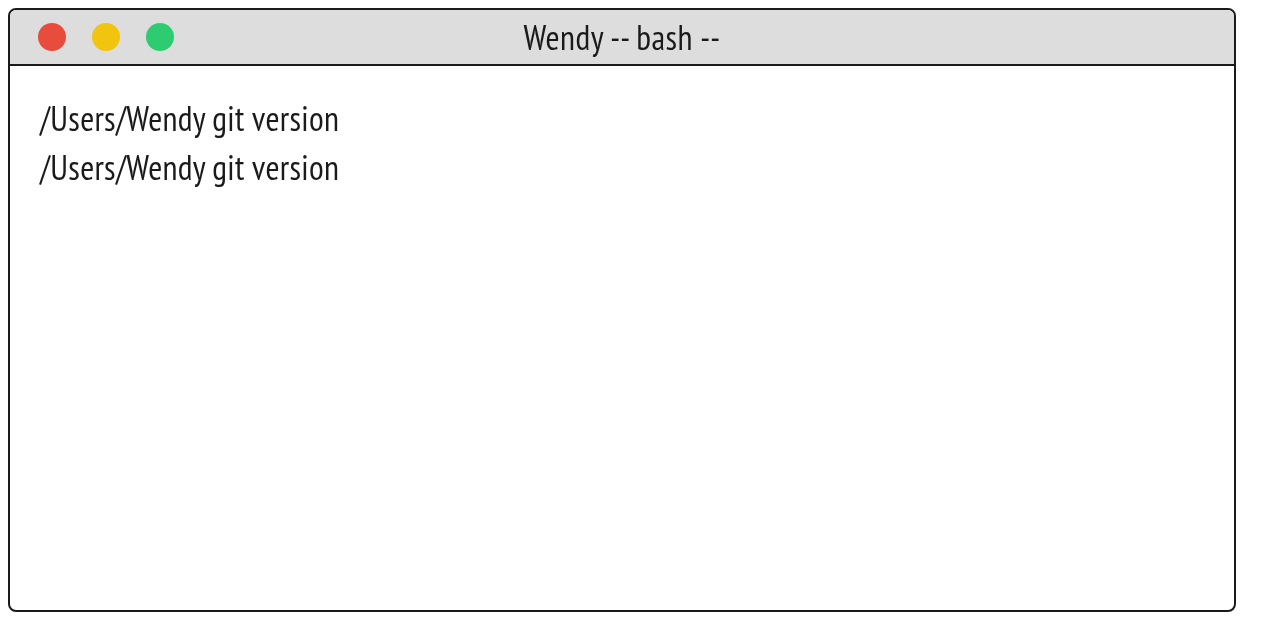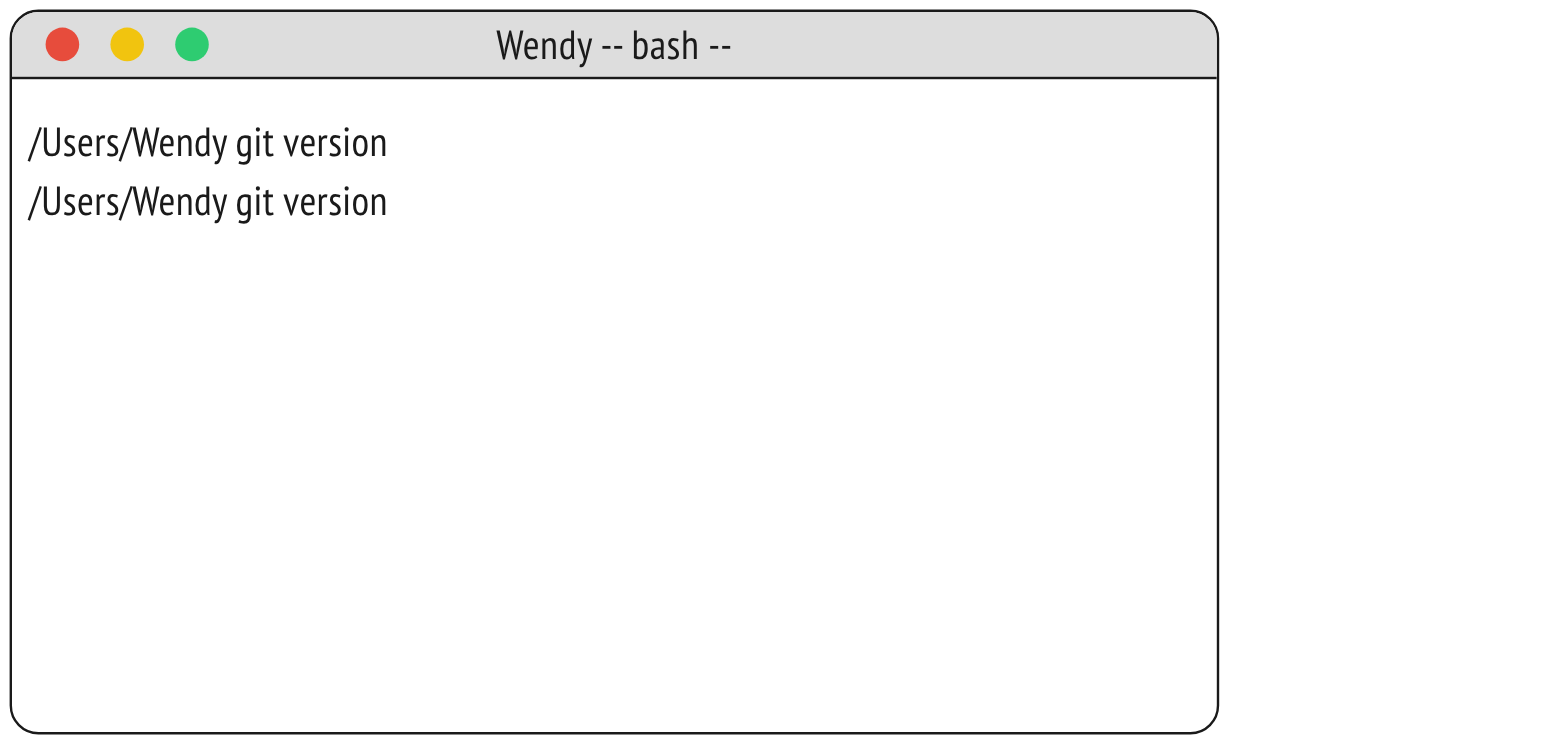--- a/index.html
+++ b/index.html
@@ -8,24 +8,24 @@
       box-sizing: border-box;
     }
     body {
       font-family: -apple-system, BlinkMacSystemFont, "Segoe UI", Helvetica, Arial, sans-serif;
       padding: 8px;
       background: #ffffff;
       width: 1286px;
       height: 622px;
     }
     .terminal-window {
-      width: 1008px;
+      width: 1228px;
       height: 604px;
       border: 2px solid #1a1a1a;
-      border-radius: 24px;
+      border-radius: 8px;
       overflow: hidden;
       background: #ffffff;
     }
     .title-bar {
       height: 56px;
       background: #dddddd;
       border-bottom: 2px solid #1a1a1a;
       display: flex;
       align-items: center;
       position: relative;
@@ -55,21 +55,21 @@
       width: 100%;
       text-align: center;
       font-size: 34px;
       font-weight: 400;
       color: #1a1a1a;
       font-family: "PT Sans Narrow", "Arial Narrow", Arial, sans-serif;
       font-stretch: condensed;
       letter-spacing: 0.5px;
     }
     .terminal-body {
-      padding: 28px 14px;
+      padding: 28px 30px;
       font-family: "PT Sans Narrow", "Arial Narrow", Arial, sans-serif;
       font-stretch: condensed;
       font-size: 34px;
       line-height: 1.45;
       color: #1a1a1a;
       letter-spacing: 0.3px;
     }
     .terminal-line {
       white-space: pre;
     }

